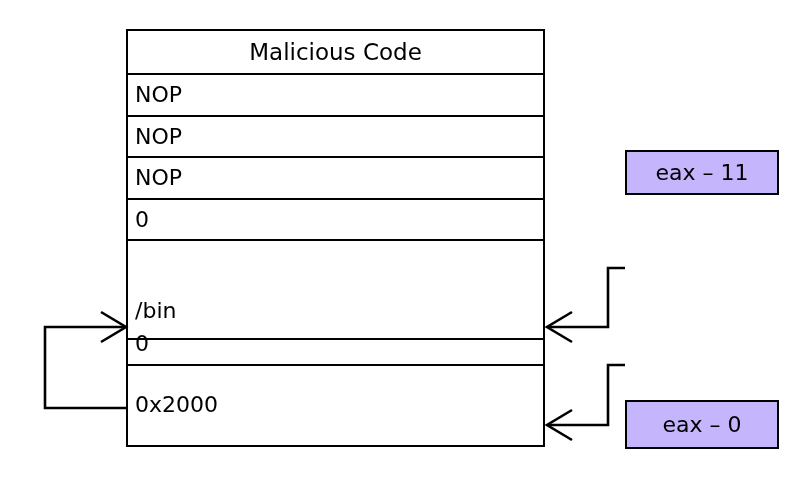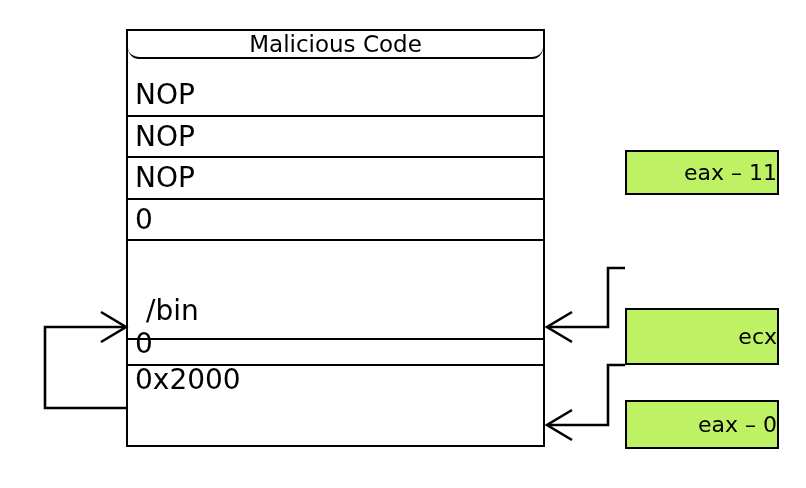--- a/index.html
+++ b/index.html
@@ -38,21 +38,21 @@
     border-bottom: 2px solid #000000;
     display: flex;
     align-items: center;
     color: #000000;
   }
   .stack-cell.no-rule {
     border-bottom: none;
   }
   .stack-cell .cell-text {
     display: block;
-    font-size: 28px;
+    font-size: 22px;
     line-height: 1;
     white-space: pre;
   }
   .stack-cell.header {
     justify-content: center;
   }
   .stack-cell.header .cell-text {
     font-size: 23px;
   }
   .stack-cell.body {
@@ -60,24 +60,24 @@
   }
   .stack-cell.body .cell-text {
     padding-left: 7px;
   }
 
   
   .reg-box {
     position: absolute;
     box-sizing: border-box;
     border: 2px solid #000000;
-    background: #bef264;
+    background: #c4b5fd;
     display: flex;
     align-items: center;
-    justify-content: flex-end;
+    justify-content: center;
     color: #000000;
   }
   .reg-box .reg-text {
     font-size: 22px;
     line-height: 1;
     white-space: pre;
   }
 
   
   #connectors {
@@ -104,63 +104,60 @@
     stroke-linejoin: miter;
   }
 </style>
 </head>
 <body>
 
 <div id="canvas">
 
   <div id="stack-table">
 
-    <div class="stack-cell header" style="top:0px; height:28px;border-radius:11px;">
+    <div class="stack-cell header" style="top:0px; height:44px;">
       <span class="cell-text">Malicious Code</span>
     </div>
 
     <div class="stack-cell body" style="top:44px; height:42px;">
       <span class="cell-text">NOP</span>
     </div>
 
     <div class="stack-cell body" style="top:86px; height:41px;">
       <span class="cell-text">NOP</span>
     </div>
 
     <div class="stack-cell body" style="top:127px; height:42px;">
       <span class="cell-text">NOP</span>
     </div>
 
     <div class="stack-cell body" style="top:169px; height:41px;">
       <span class="cell-text">0</span>
     </div>
 
 
-    <div class="stack-cell body" style="top:252px; height:57px;padding-left:11px;">
+    <div class="stack-cell body" style="top:252px; height:57px;">
       <span class="cell-text">/bin</span>
     </div>
 
     <div class="stack-cell body" style="top:293px; height:42px;">
       <span class="cell-text">0</span>
     </div>
 
     <div class="stack-cell body no-rule" style="top:335px; height:79px; align-items:flex-start;">
-      <span class="cell-text" style="margin-top:0;">0x2000</span>
+      <span class="cell-text" style="margin-top:28px;">0x2000</span>
     </div>
 
   </div>
 
   <div class="reg-box" style="left:625px; top:150px; width:154px; height:45px;">
     <span class="reg-text">eax – 11</span>
   </div>
 
 
-  <div class="reg-box" style="left:625px; top:308px; width:154px; height:57px;">
-    <span class="reg-text">ecx</span>
-  </div>
 
   <div class="reg-box" style="left:625px; top:388px; width:154px; height:49px;margin-top:12px;">
     <span class="reg-text">eax – 0</span>
   </div>
 
   <svg id="connectors" viewBox="0 0 806 488">
 
     <g>
       <polyline points="625,268 608,268 608,327 549,327"></polyline>
       <polyline class="arrowhead" points="572,312 547,327 572,342"></polyline>

